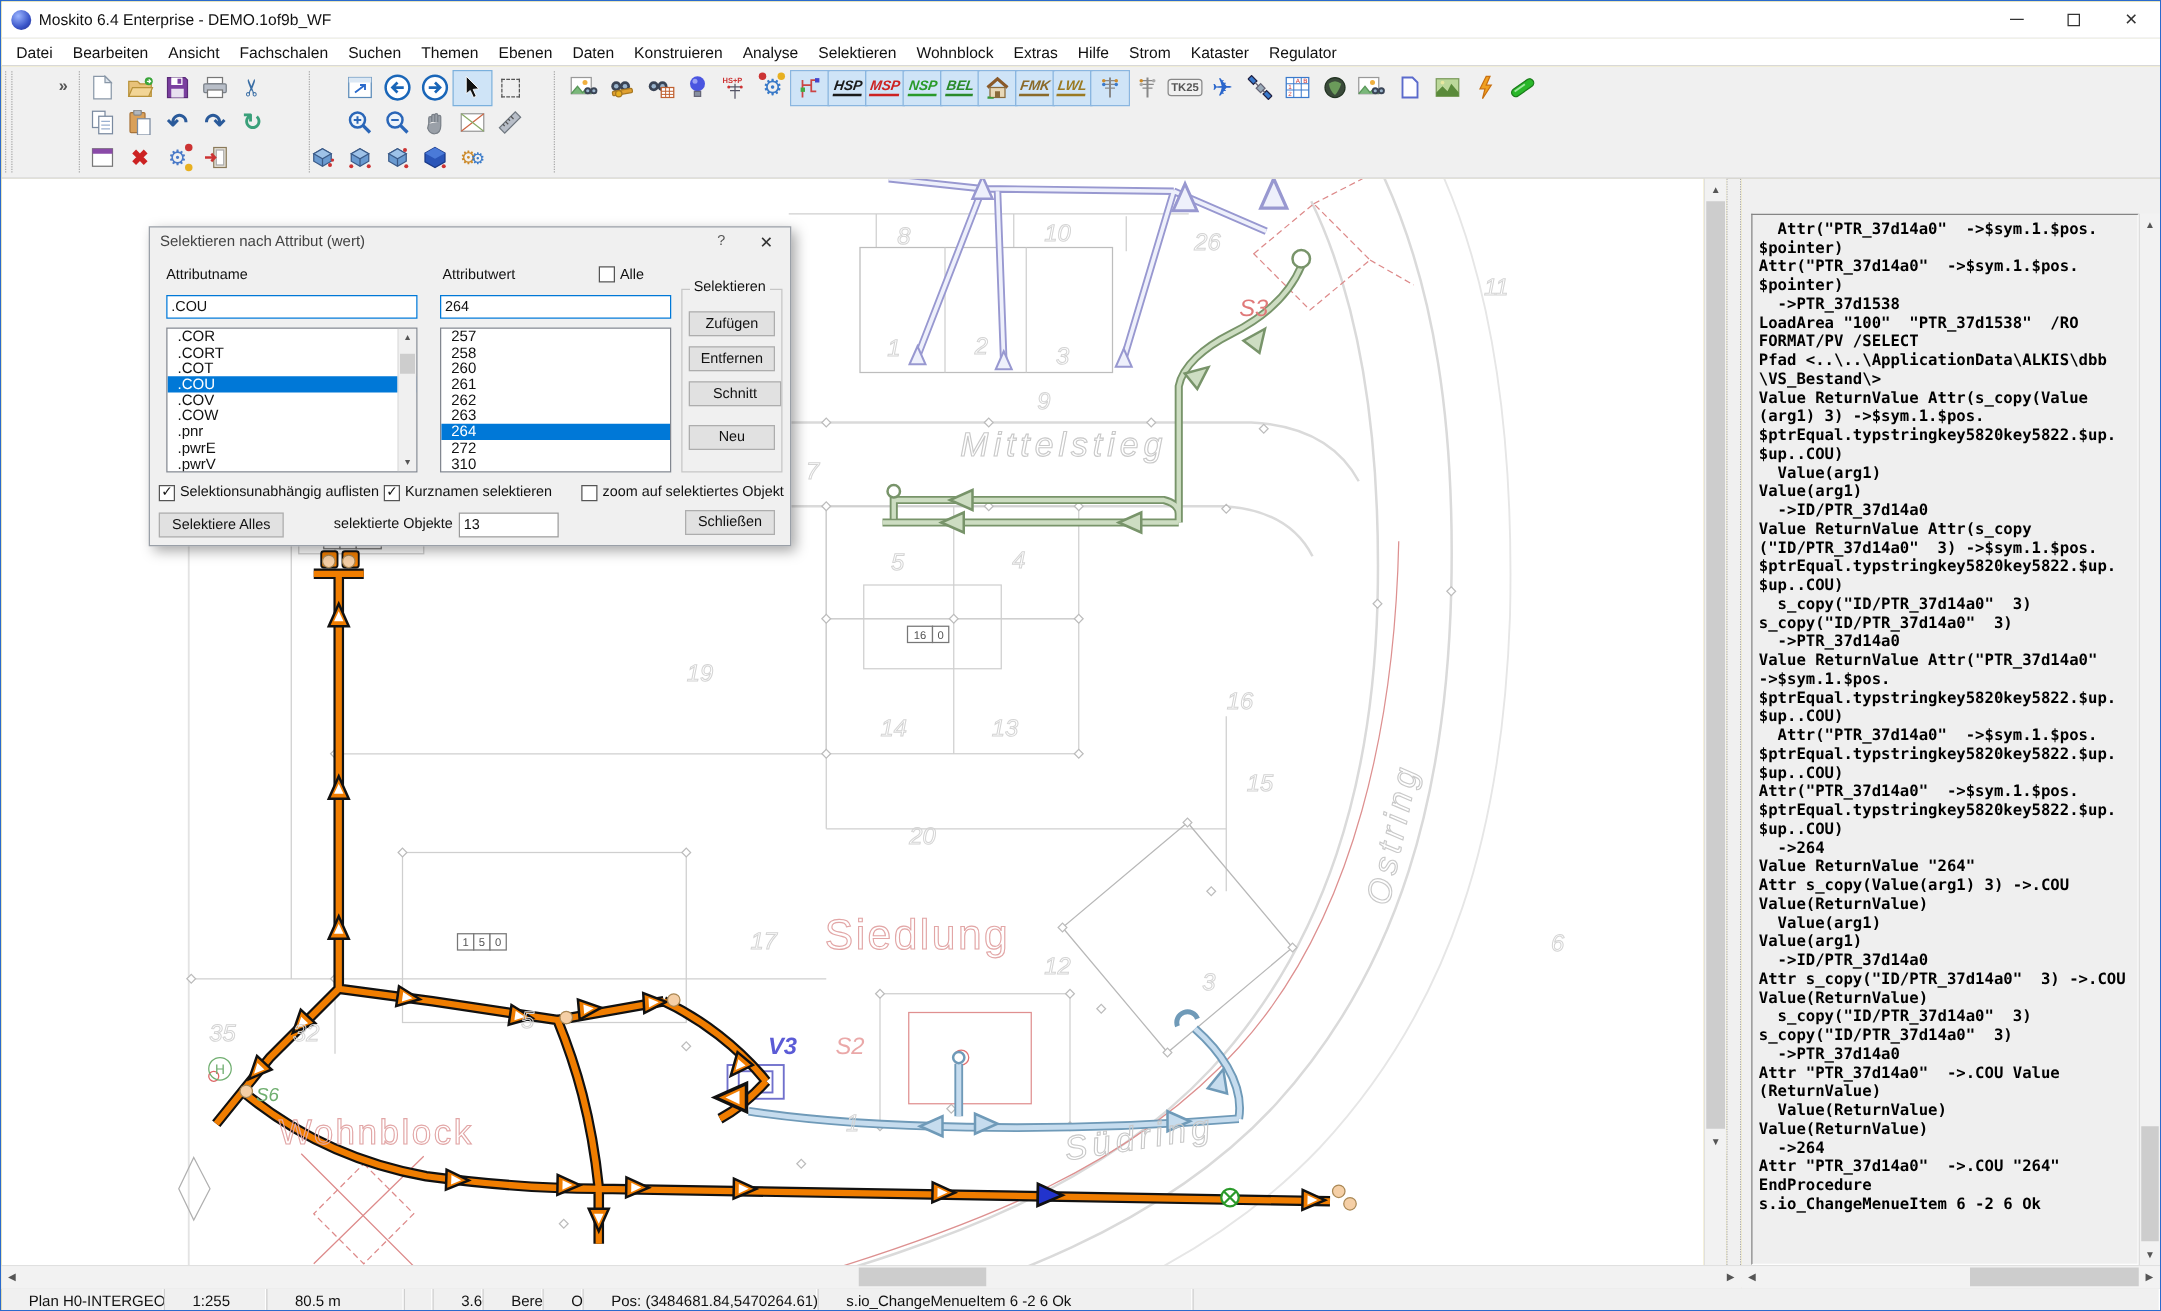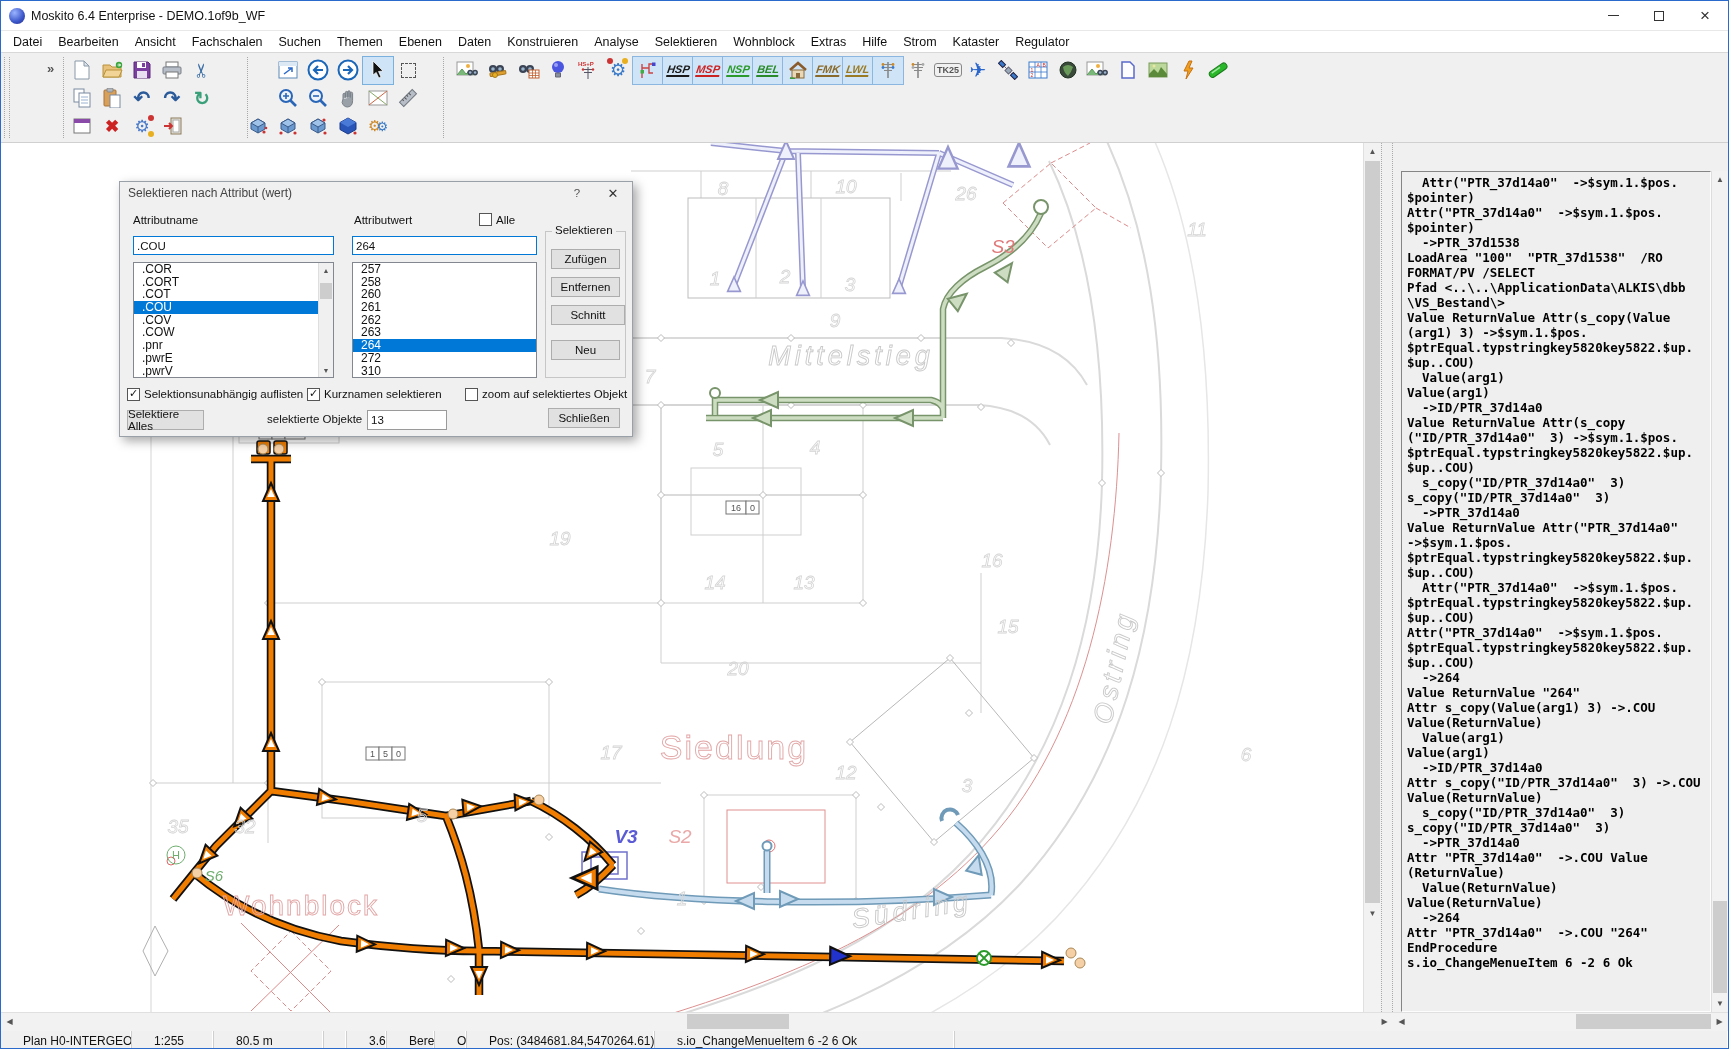--- a/index.html
+++ b/index.html
@@ -851,21 +851,21 @@
         <div class="btn" style="left:431px;top:123px;width:74px;height:20px">Schnitt</div>
         <div class="btn" style="left:431px;top:158px;width:69px;height:20px">Neu</div>
 
         <div class="cbx on" style="left:7px;top:206px"></div>
         <div class="dlg-label" style="left:24px;top:206px">Selektionsunabhängig auflisten</div>
         <div class="cbx on" style="left:187px;top:206px"></div>
         <div class="dlg-label" style="left:204px;top:206px">Kurznamen selektieren</div>
         <div class="cbx" style="left:345px;top:206px"></div>
         <div class="dlg-label" style="left:362px;top:206px">zoom auf selektiertes Objekt</div>
 
-        <div class="btn" style="left:7px;top:228px;width:77px;height:20px">Selektiere Alles</div>
+        <div class="btn" style="left:7px;top:228px;width:100px;height:20px">Selektiere Alles</div>
         <div class="dlg-label" style="left:147px;top:231px">selektierte Objekte</div>
         <div class="dlg-input" style="left:247px;top:228px;width:80px;height:20px;border-color:#9a9a9a">13</div>
         <div class="btn" style="left:428px;top:226px;width:72px;height:20px">Schließen</div>
       </div>
     </div>
 
     <div class="vscroll">
       <div class="sb-arrow" style="top:0">▲</div>
       <div class="sb-thumb" style="top:18px;height:742px"></div>
       <div class="sb-arrow" style="top:762px">▼</div>

